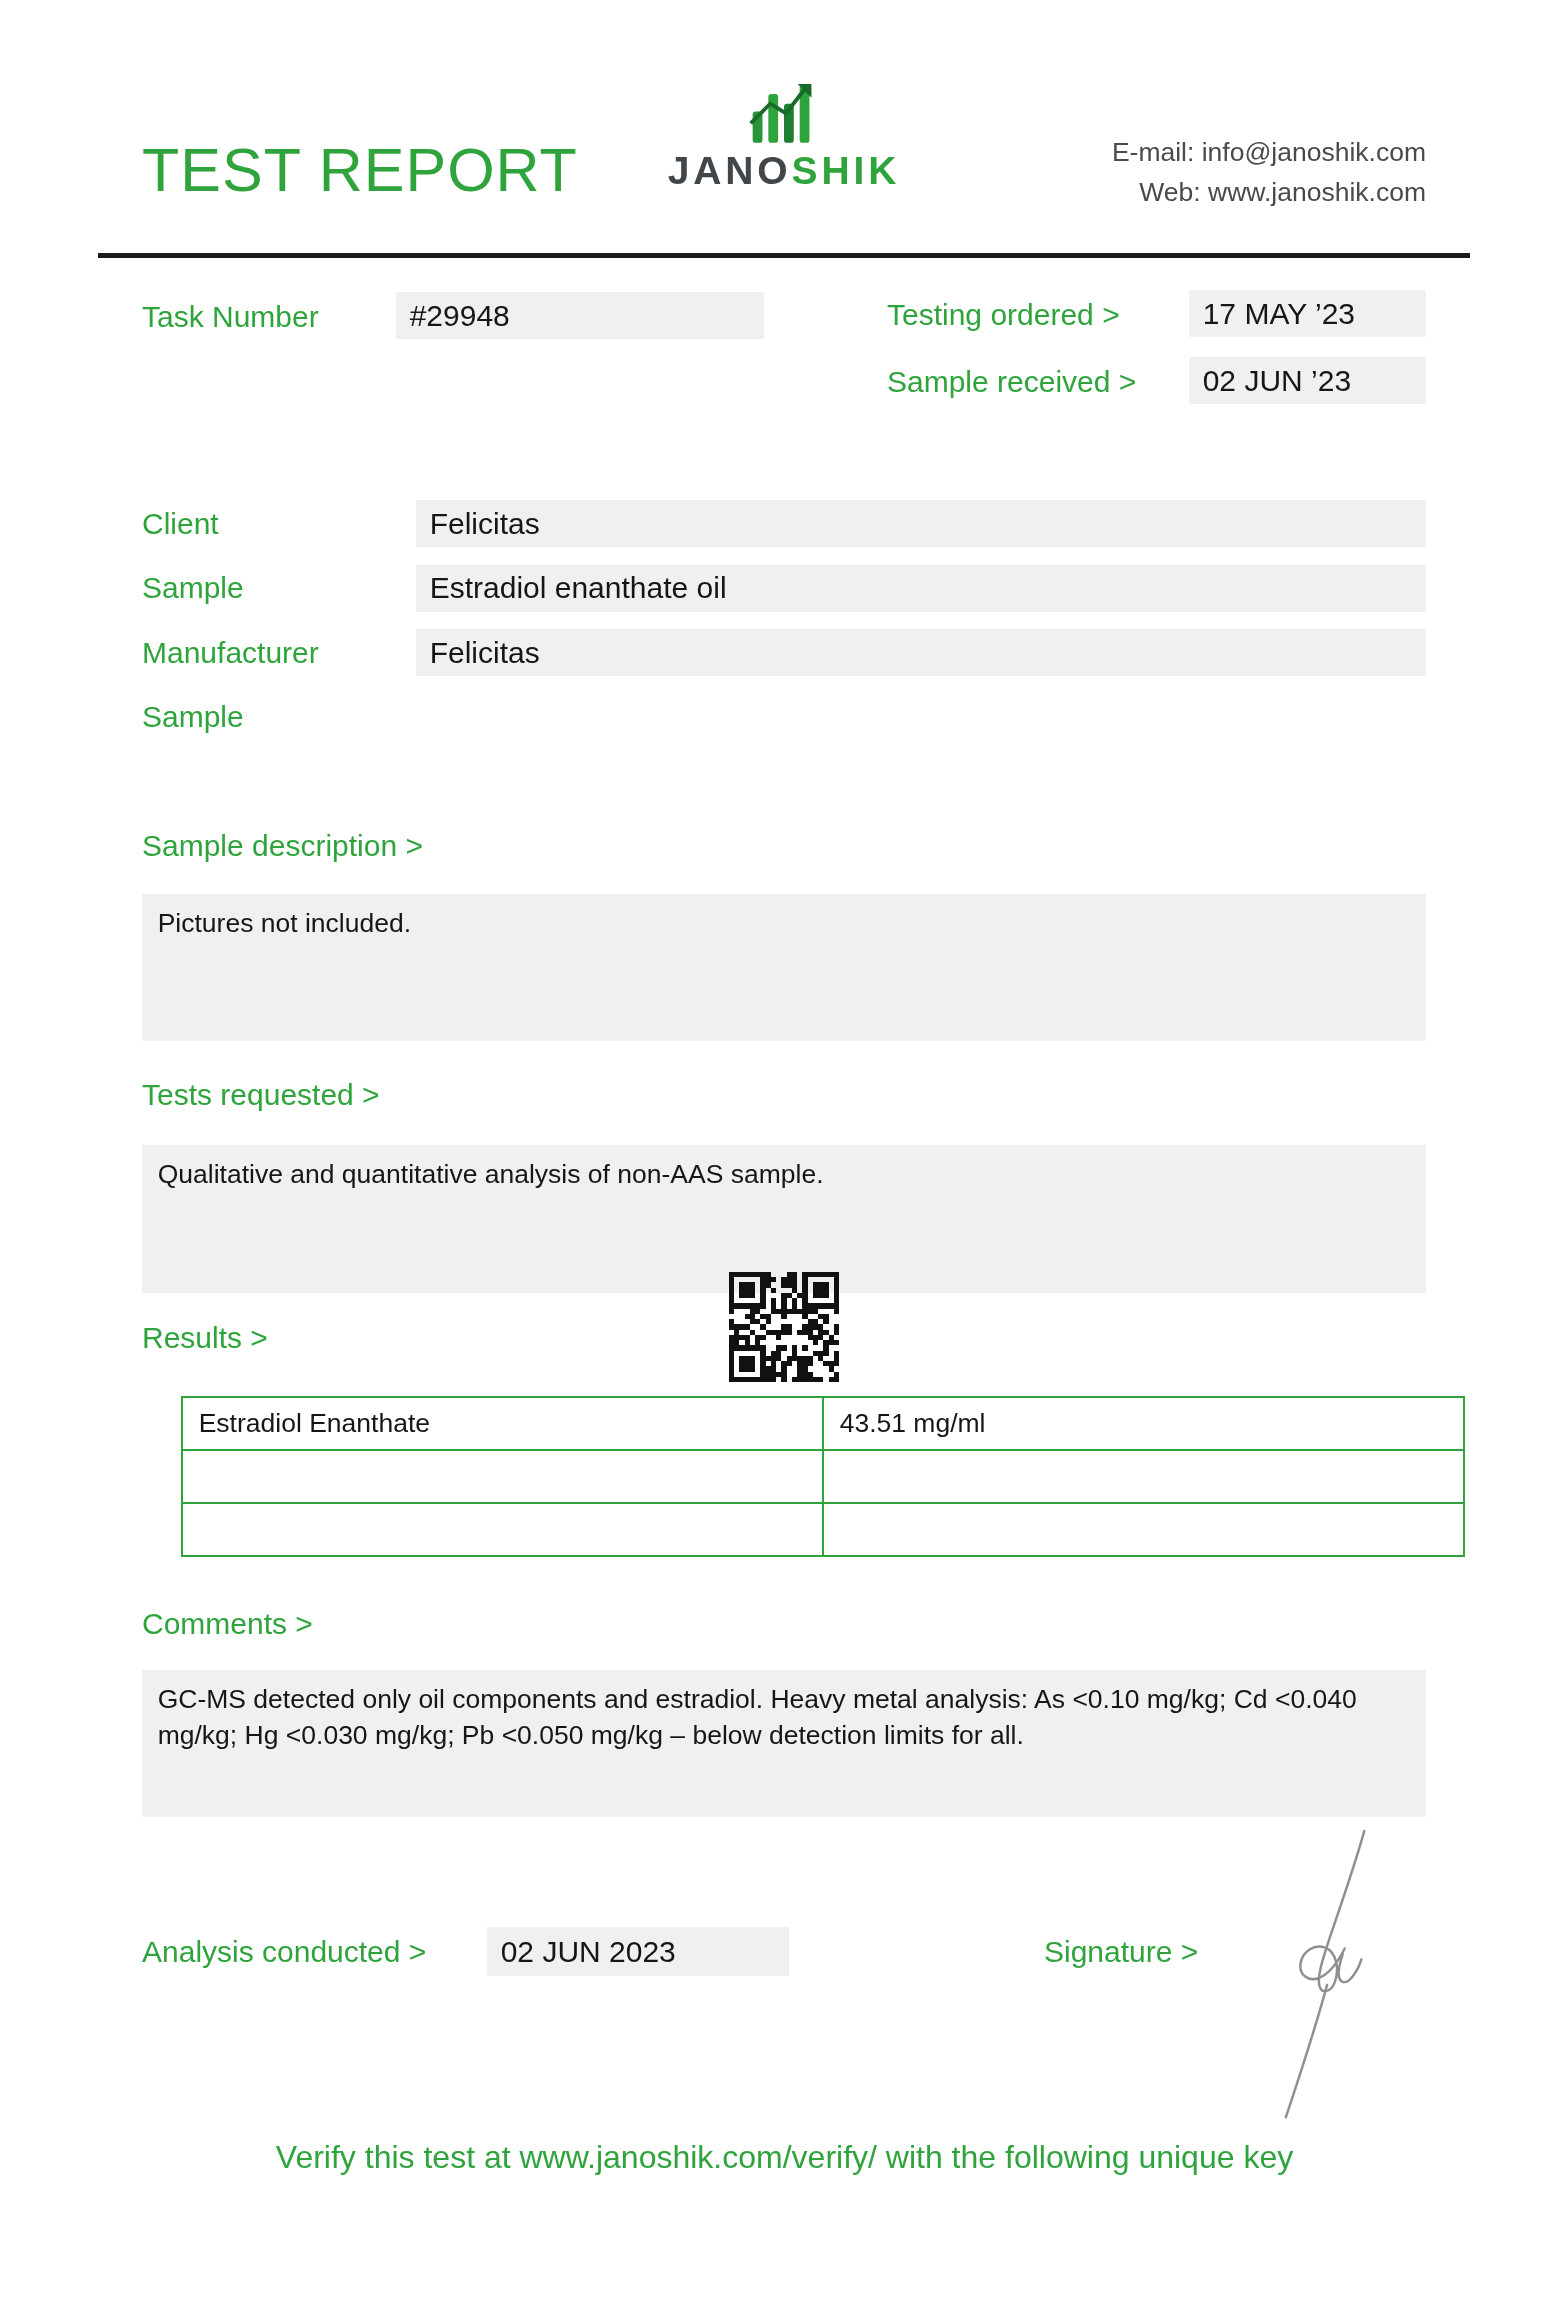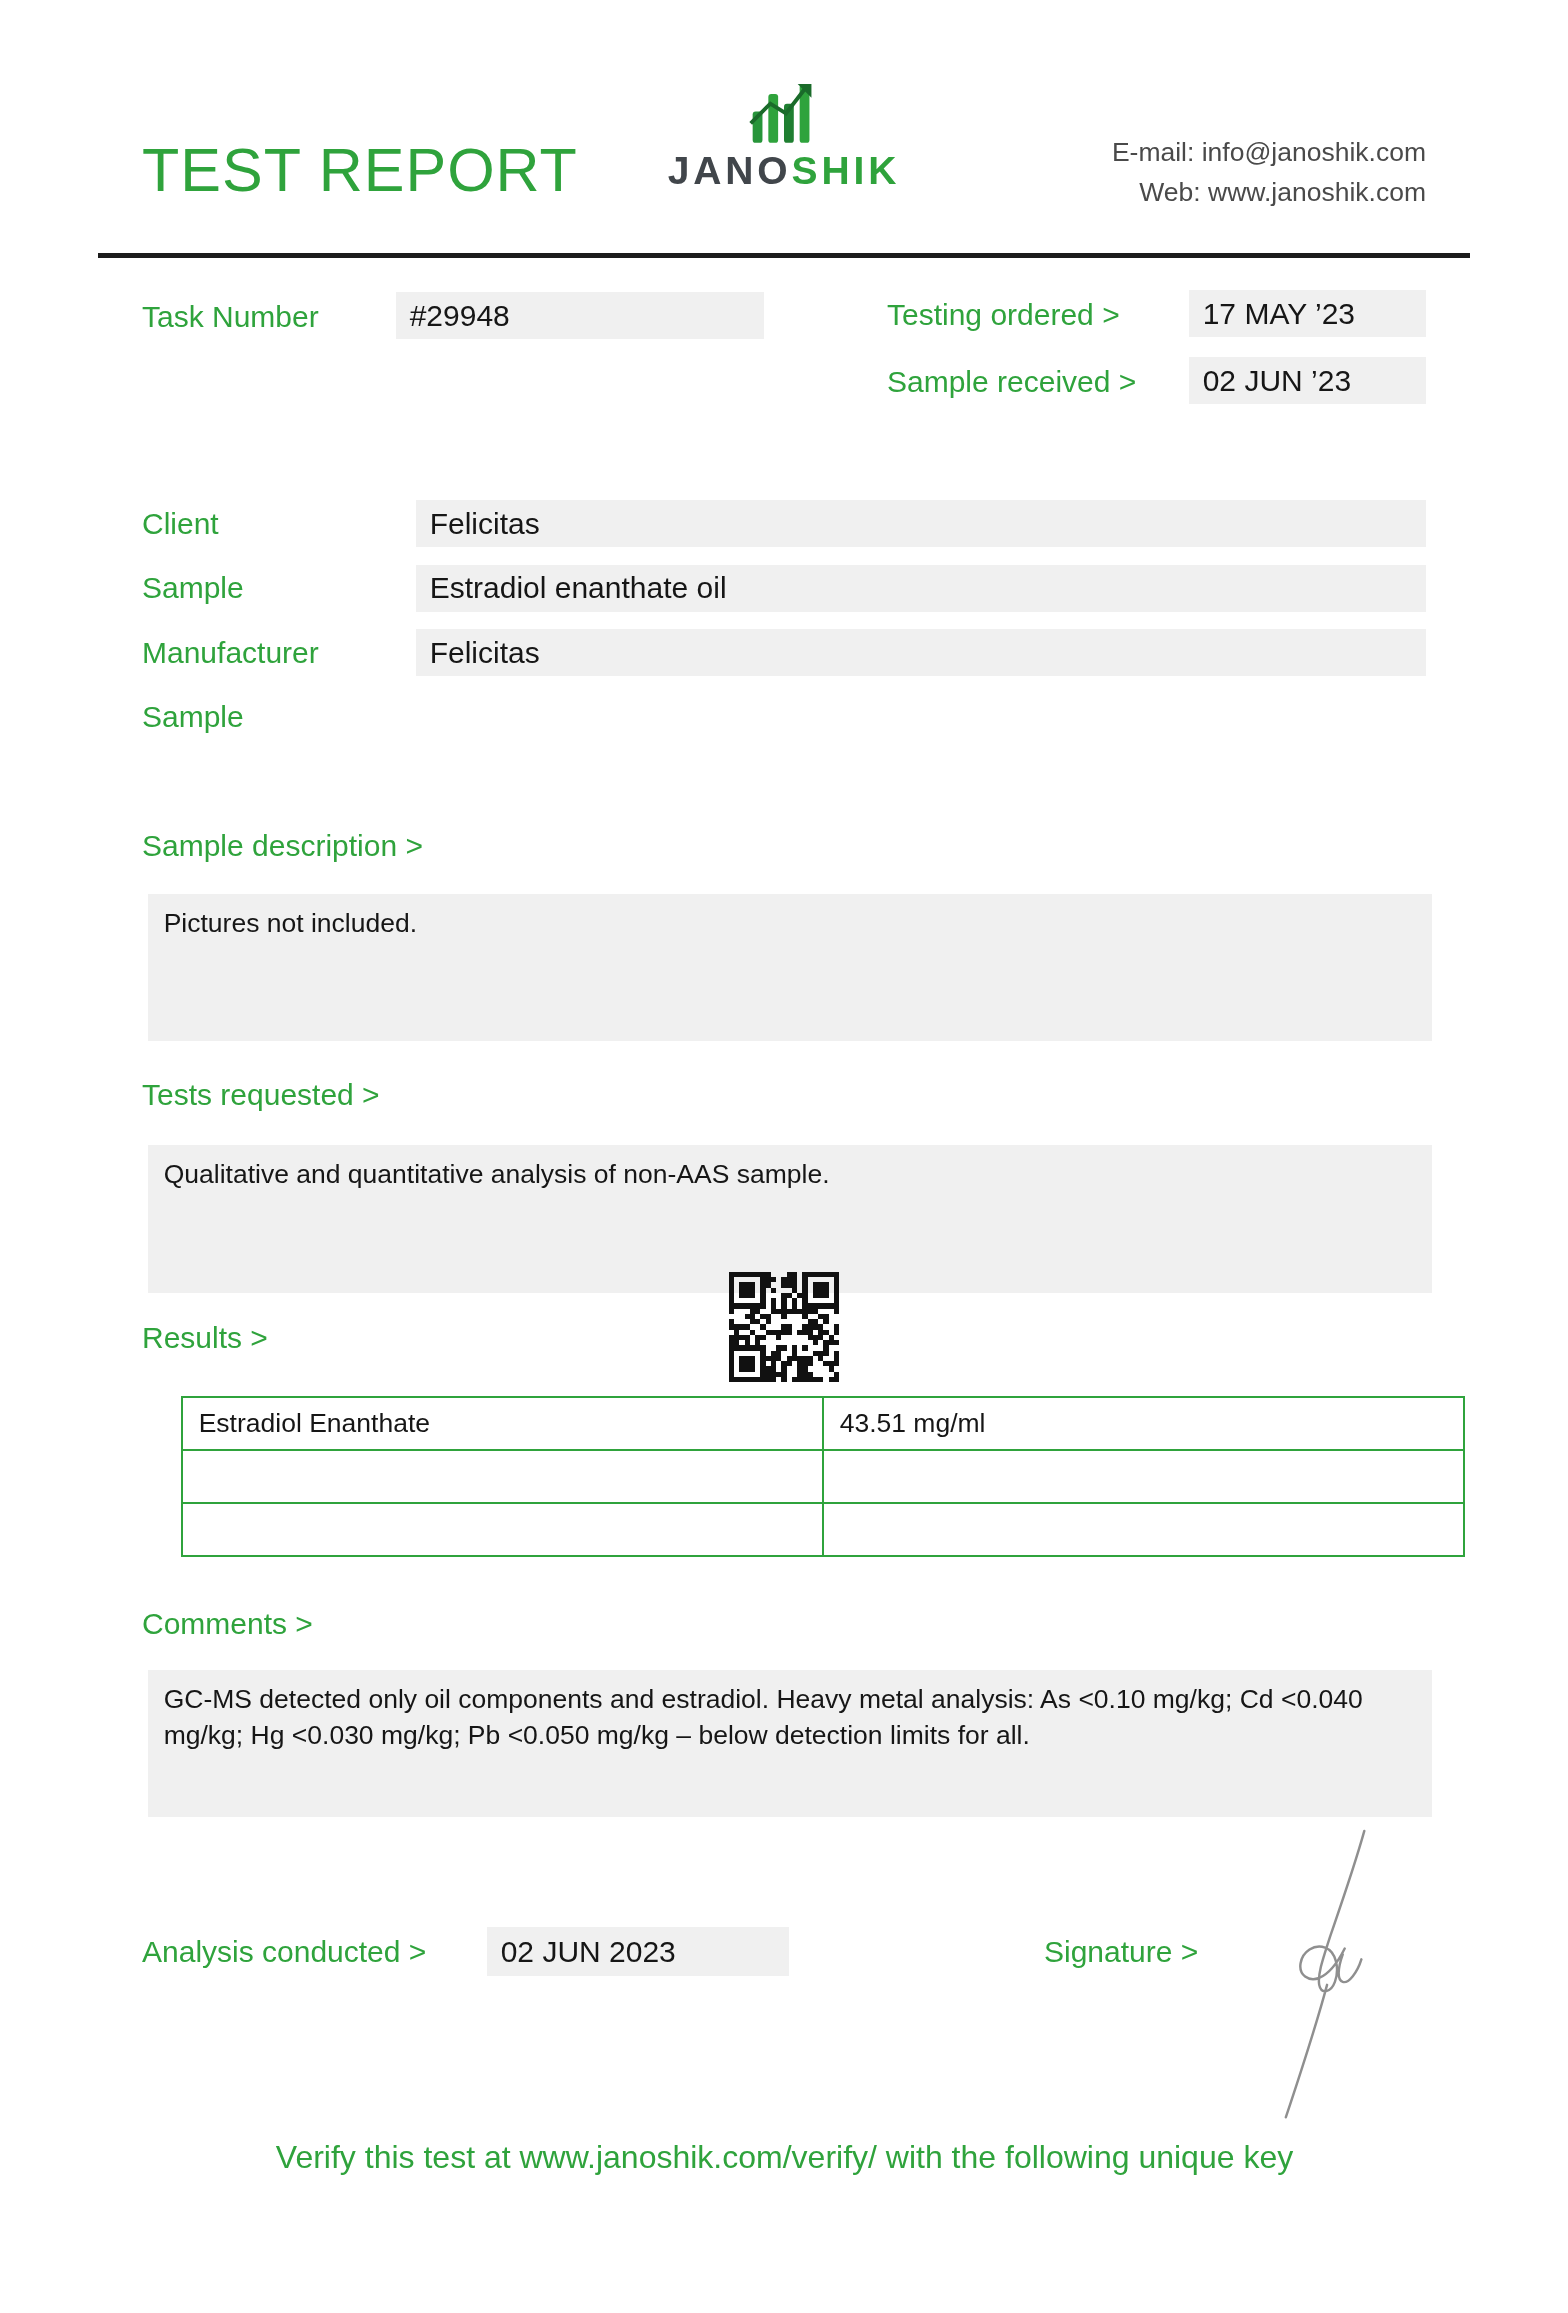--- a/index.html
+++ b/index.html
@@ -37,21 +37,21 @@
 
   
   .details{position:absolute;left:142px;top:500px;width:1284px;display:flex;flex-direction:column;gap:17.6px;}
   .detail-row{display:flex;align-items:center;height:47px;}
   .detail-label{width:274px;font-size:30px;color:var(--green);}
   .detail-value{flex:1;height:47px;display:flex;align-items:center;background:var(--box);
                 padding:0 13.7px;font-size:30px;color:#161616;box-sizing:border-box;}
 
   
   .body-box{position:absolute;left:142px;width:1284px;background:var(--box);
-            font-size:26.5px;color:#161616;padding:11.8px 15.7px;box-sizing:border-box;line-height:1.35;margin-left:6px;}
+            font-size:26.5px;color:#161616;padding:11.8px 15.7px;box-sizing:border-box;line-height:1.35;}
   .h-desc{left:142px;top:829px;}
   .b-desc{top:894px;height:147px;}
   .h-tests{left:142px;top:1078px;}
   .b-tests{top:1145px;height:148px;}
   .h-results{left:142px;top:1321px;}
   .h-comments{left:142px;top:1607px;}
   .b-comments{top:1670px;height:147px;}
 
   
   .qr{position:absolute;left:729px;top:1272px;width:110px;height:110px;}

